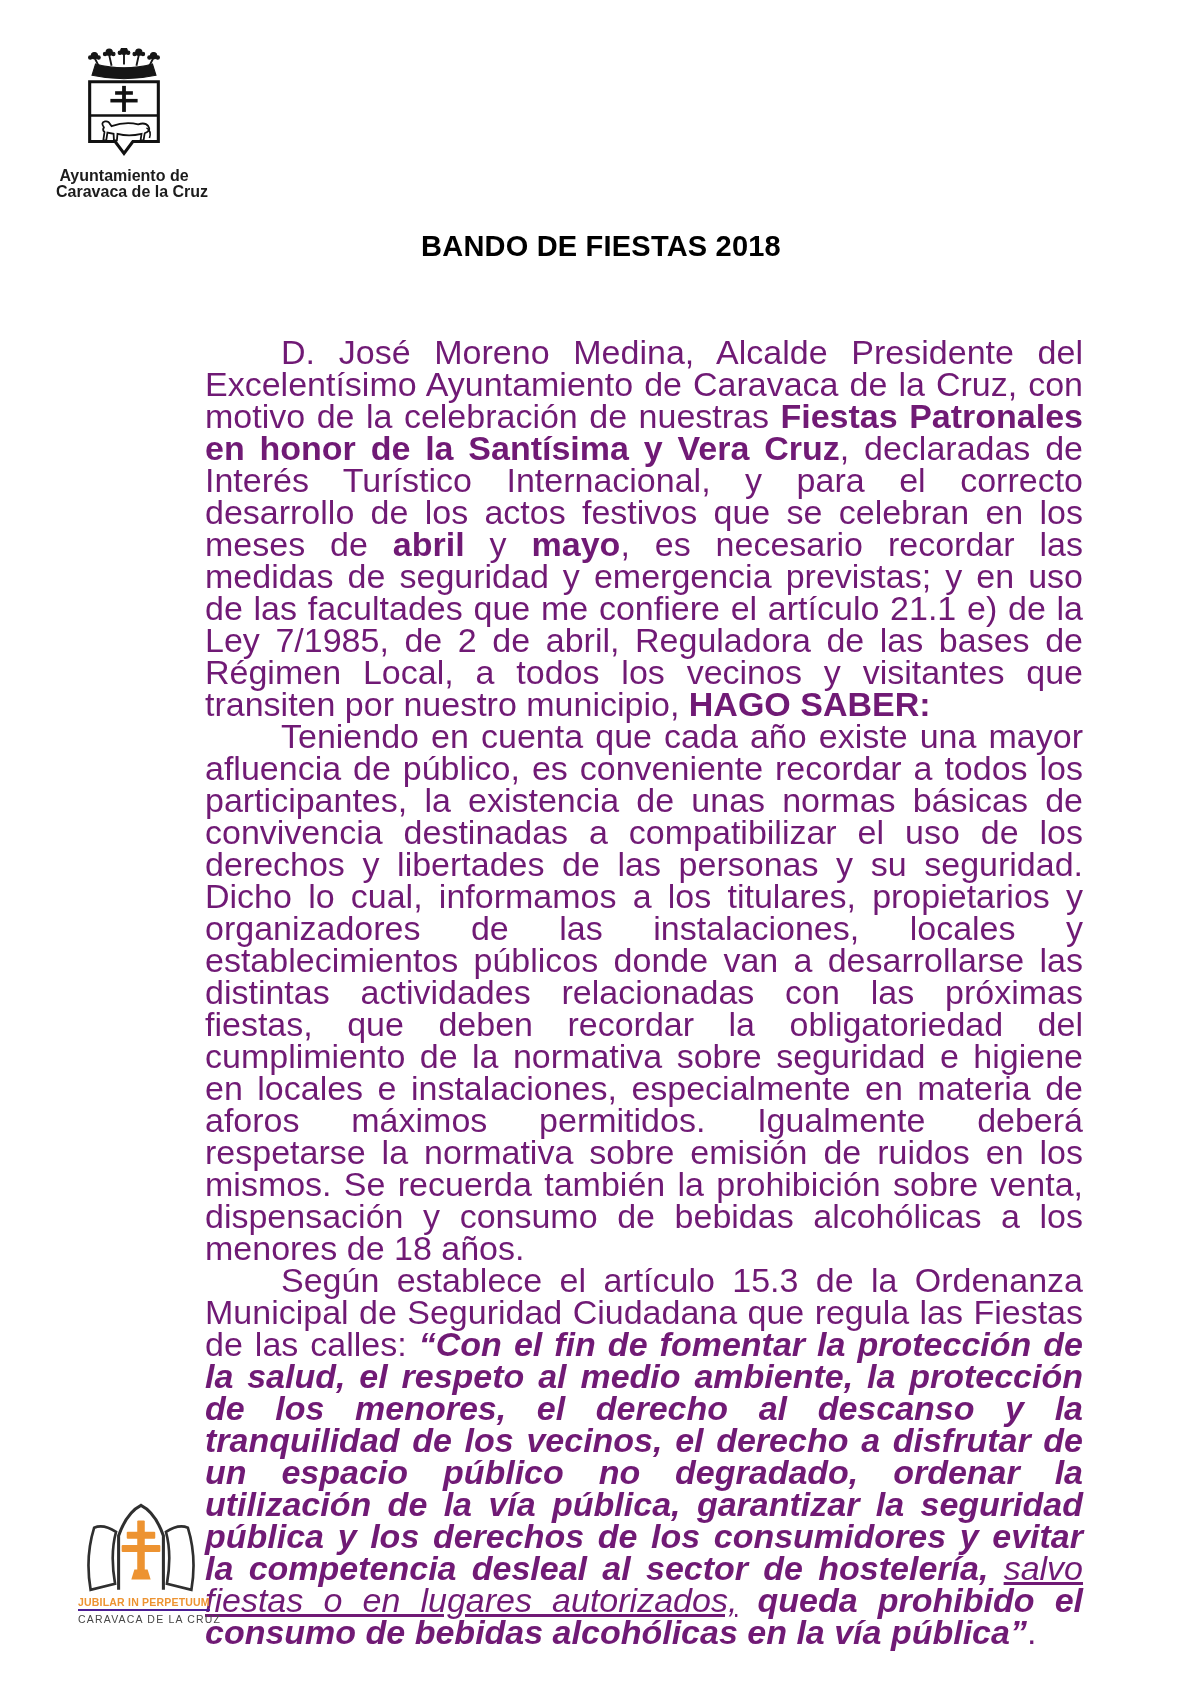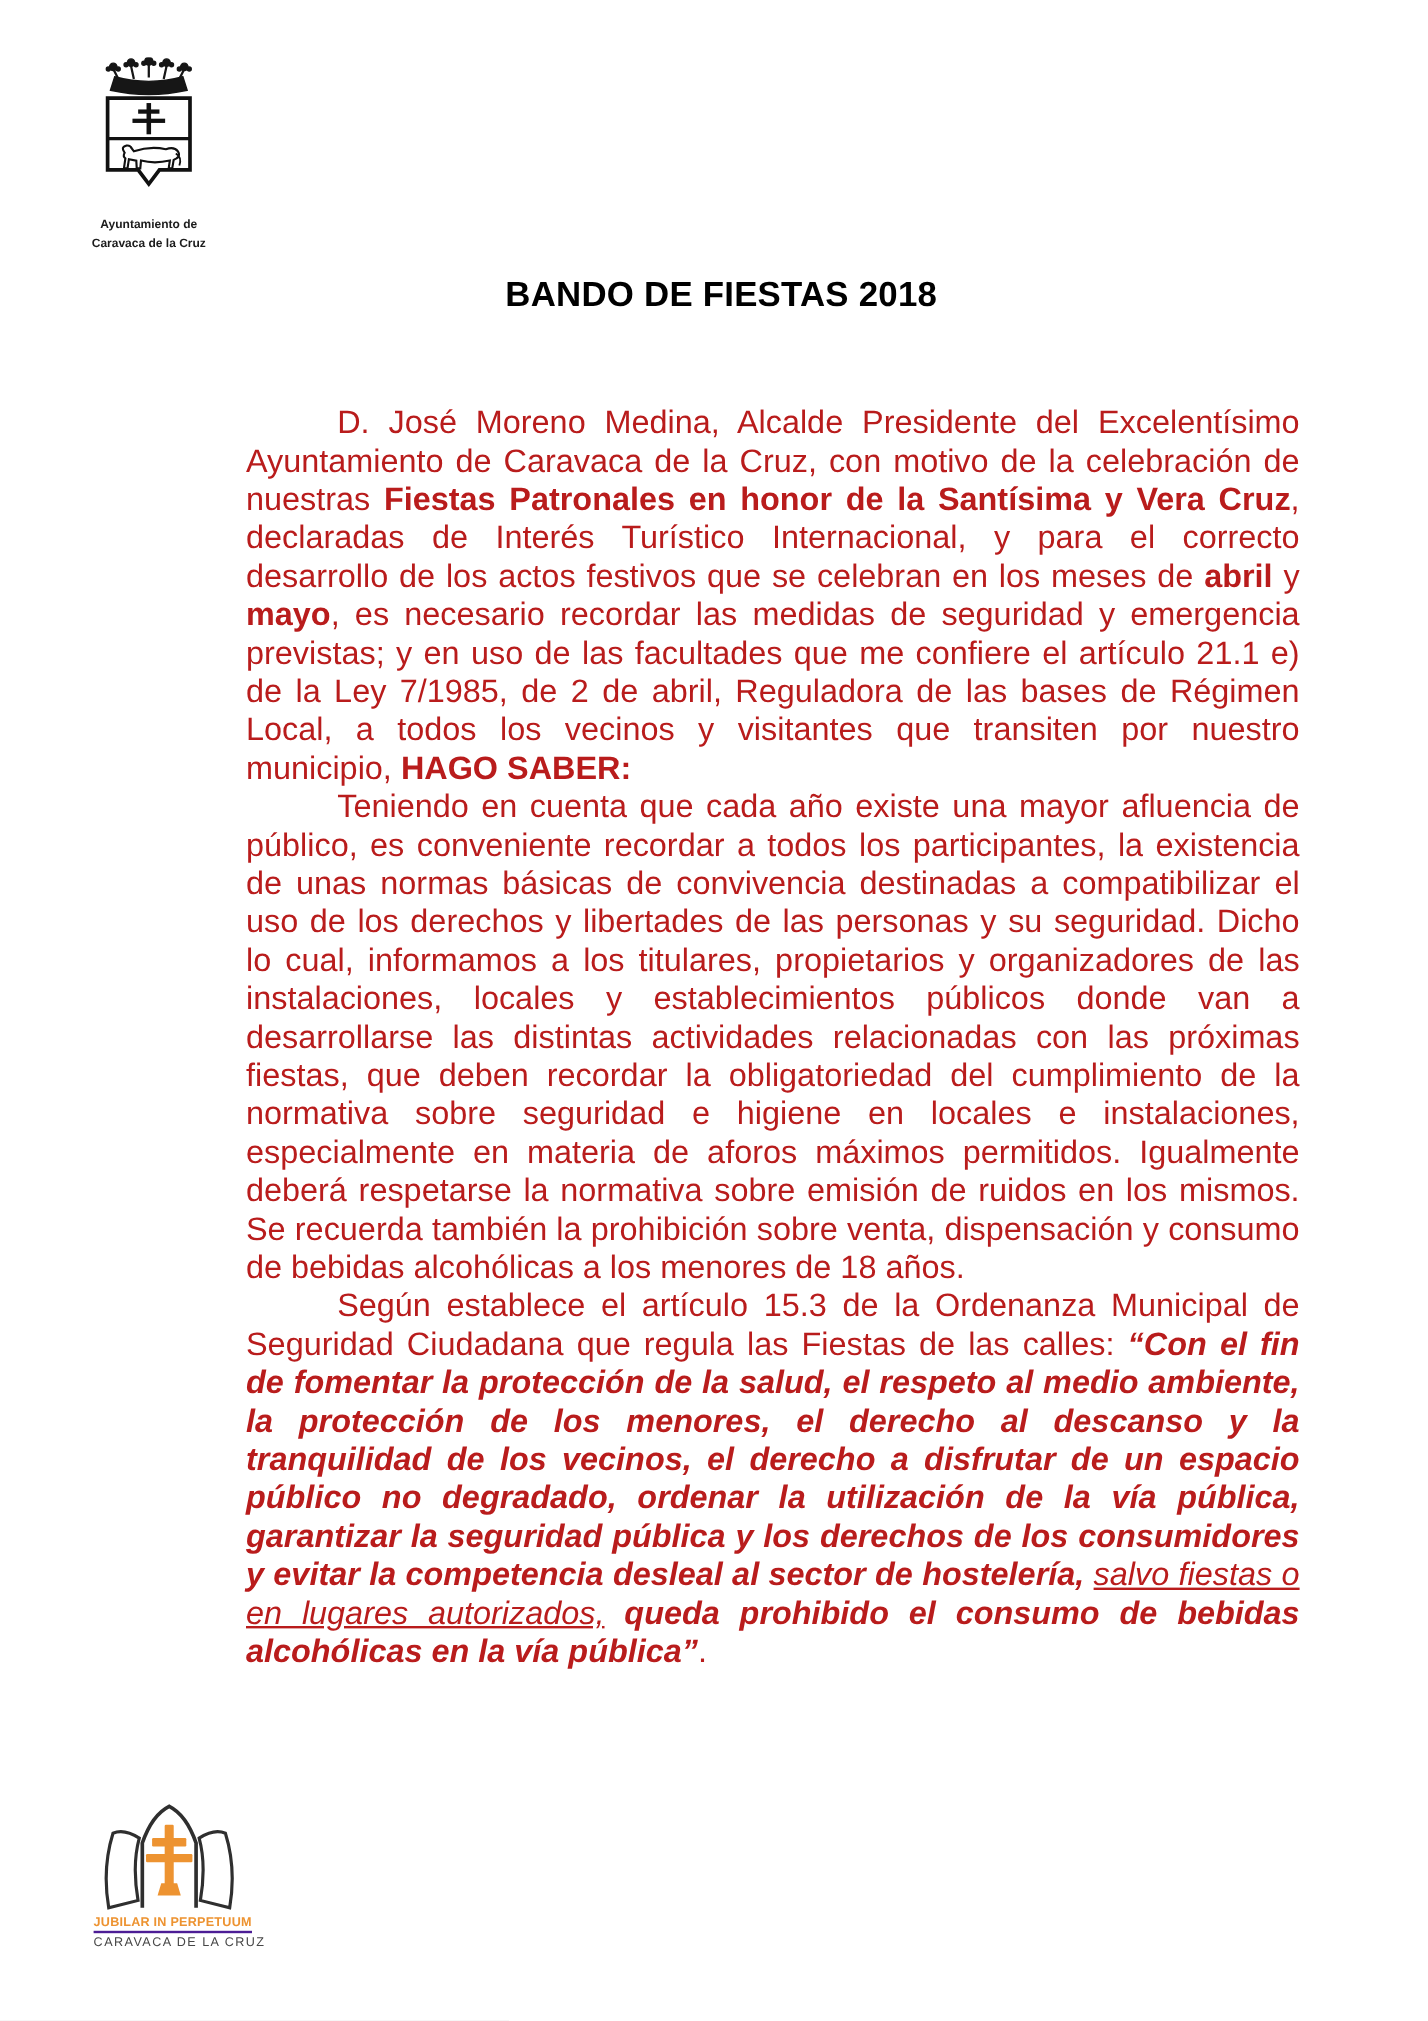--- a/index.html
+++ b/index.html
@@ -10,34 +10,34 @@
     margin:0 auto;
     background:#ffffff;
     font-family:"Liberation Sans", sans-serif;
     color:#000;
     overflow:hidden;
   }
 
   
   .header-logo { position:absolute; left:56px; top:48px; width:136px; text-align:center; }
   .header-logo svg { display:block; margin:0 auto; }
-  .header-caption { margin-top:16px; font-size:10px; font-weight:700; line-height:16px; color:#1c1c1c; white-space:nowrap; }
+  .header-caption { margin-top:4px; font-size:16px; font-weight:700; line-height:16px; color:#1c1c1c; white-space:nowrap; }
 
   
   .doc-title {
     position:absolute; top:230px; left:0; width:1190px;
     text-align:center; font-size:29px; font-weight:700; color:#000;
     letter-spacing:0.2px;
     padding-left:12px;
   }
 
   
   .body-text {
     position:absolute; left:205px; top:336px; width:878px;
-    font-size:27px; line-height:32px; text-align:justify; color:#b91c1c;
+    font-size:34px; line-height:32px; text-align:justify; color:#701a75;
   }
   .body-text p { margin:0; text-indent:76px; }
   .seg-n { font-weight:400; font-style:normal; }
   .seg-b { font-weight:700; font-style:normal; }
   .seg-i { font-weight:700; font-style:italic; }
   .seg-biu { font-weight:400; font-style:italic; text-decoration:underline; }
 
   
   .footer-logo { position:absolute; left:78px; top:1498px; width:126px; text-align:center; }
   .footer-logo svg { display:block; margin:0 auto; }

